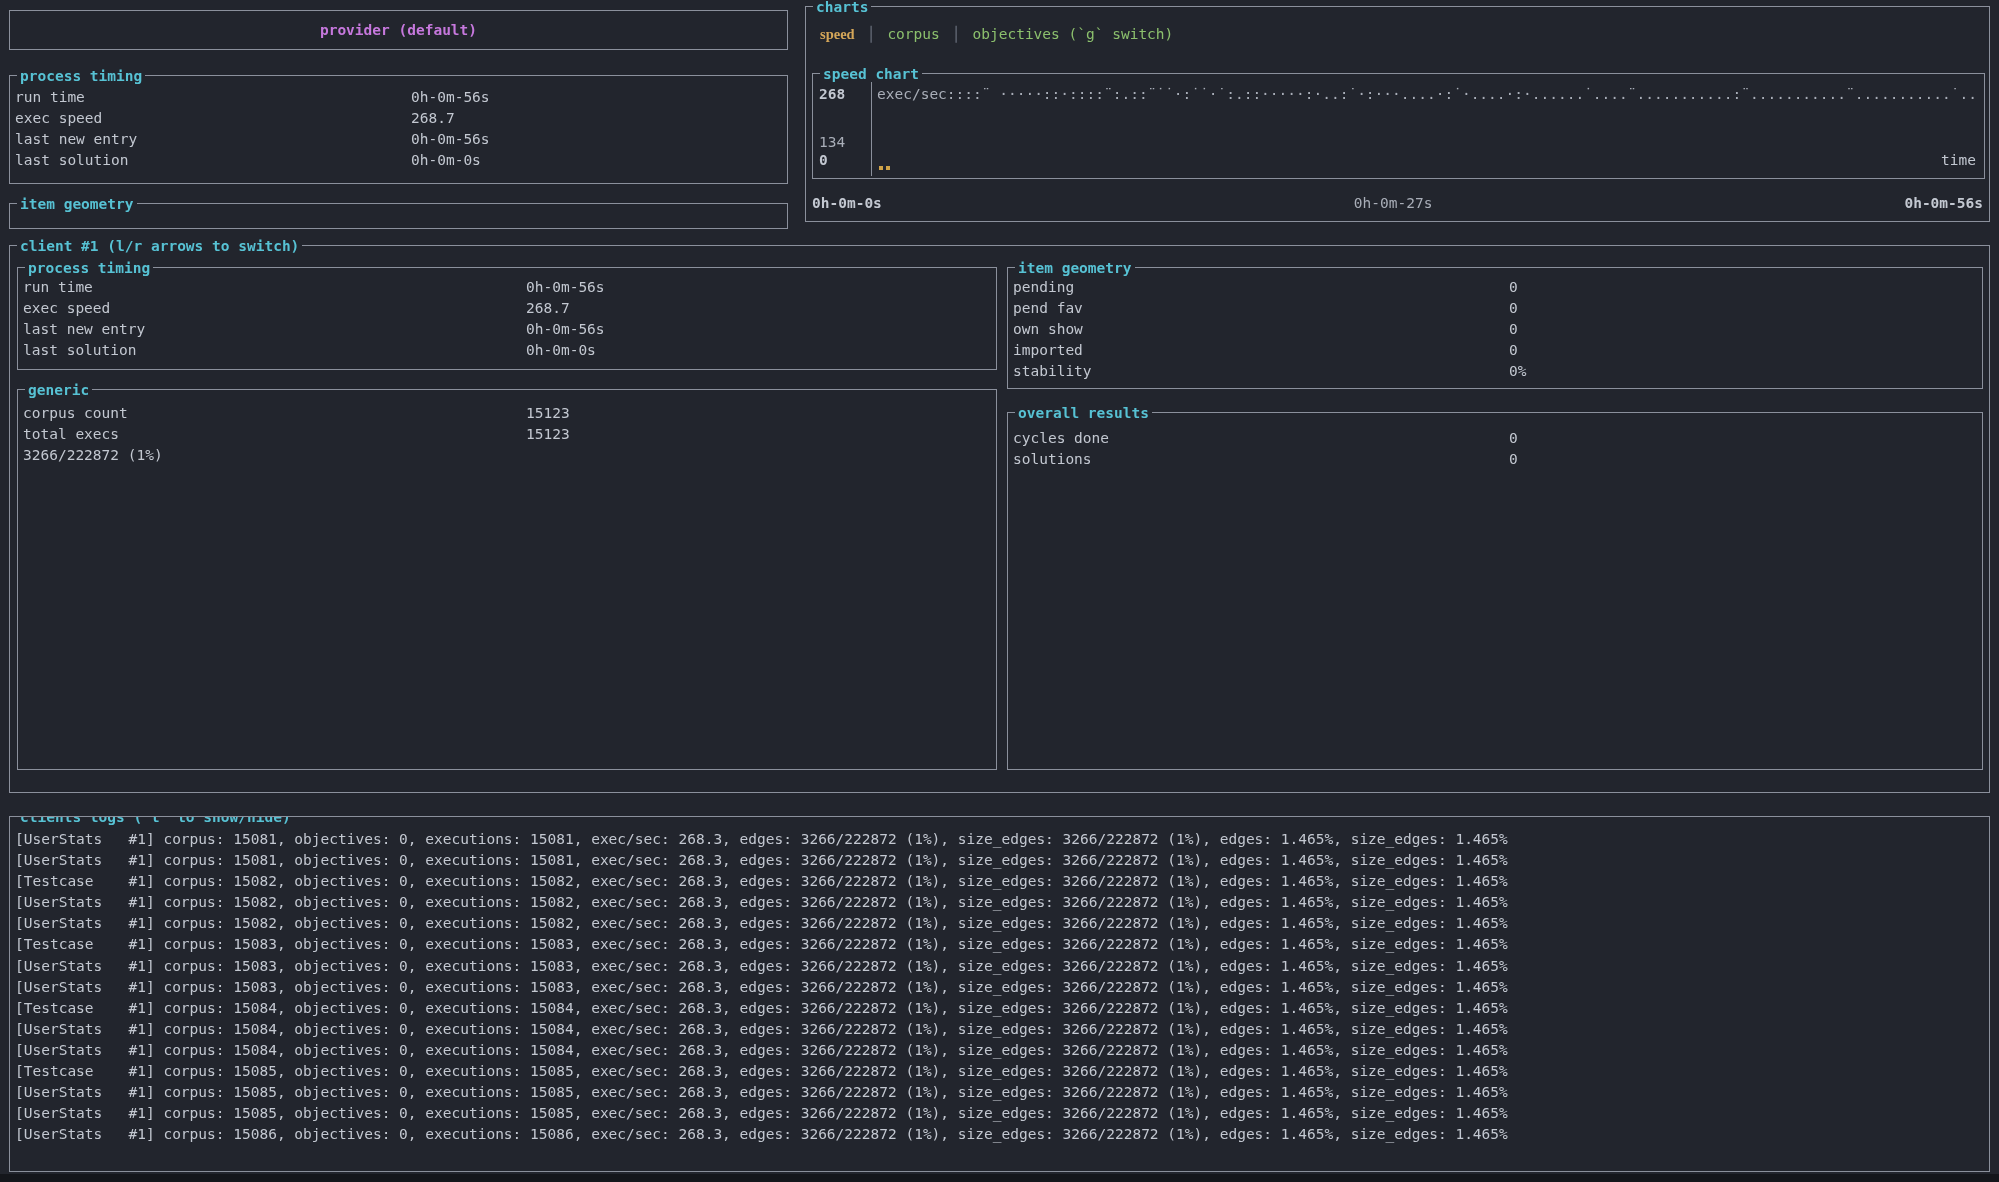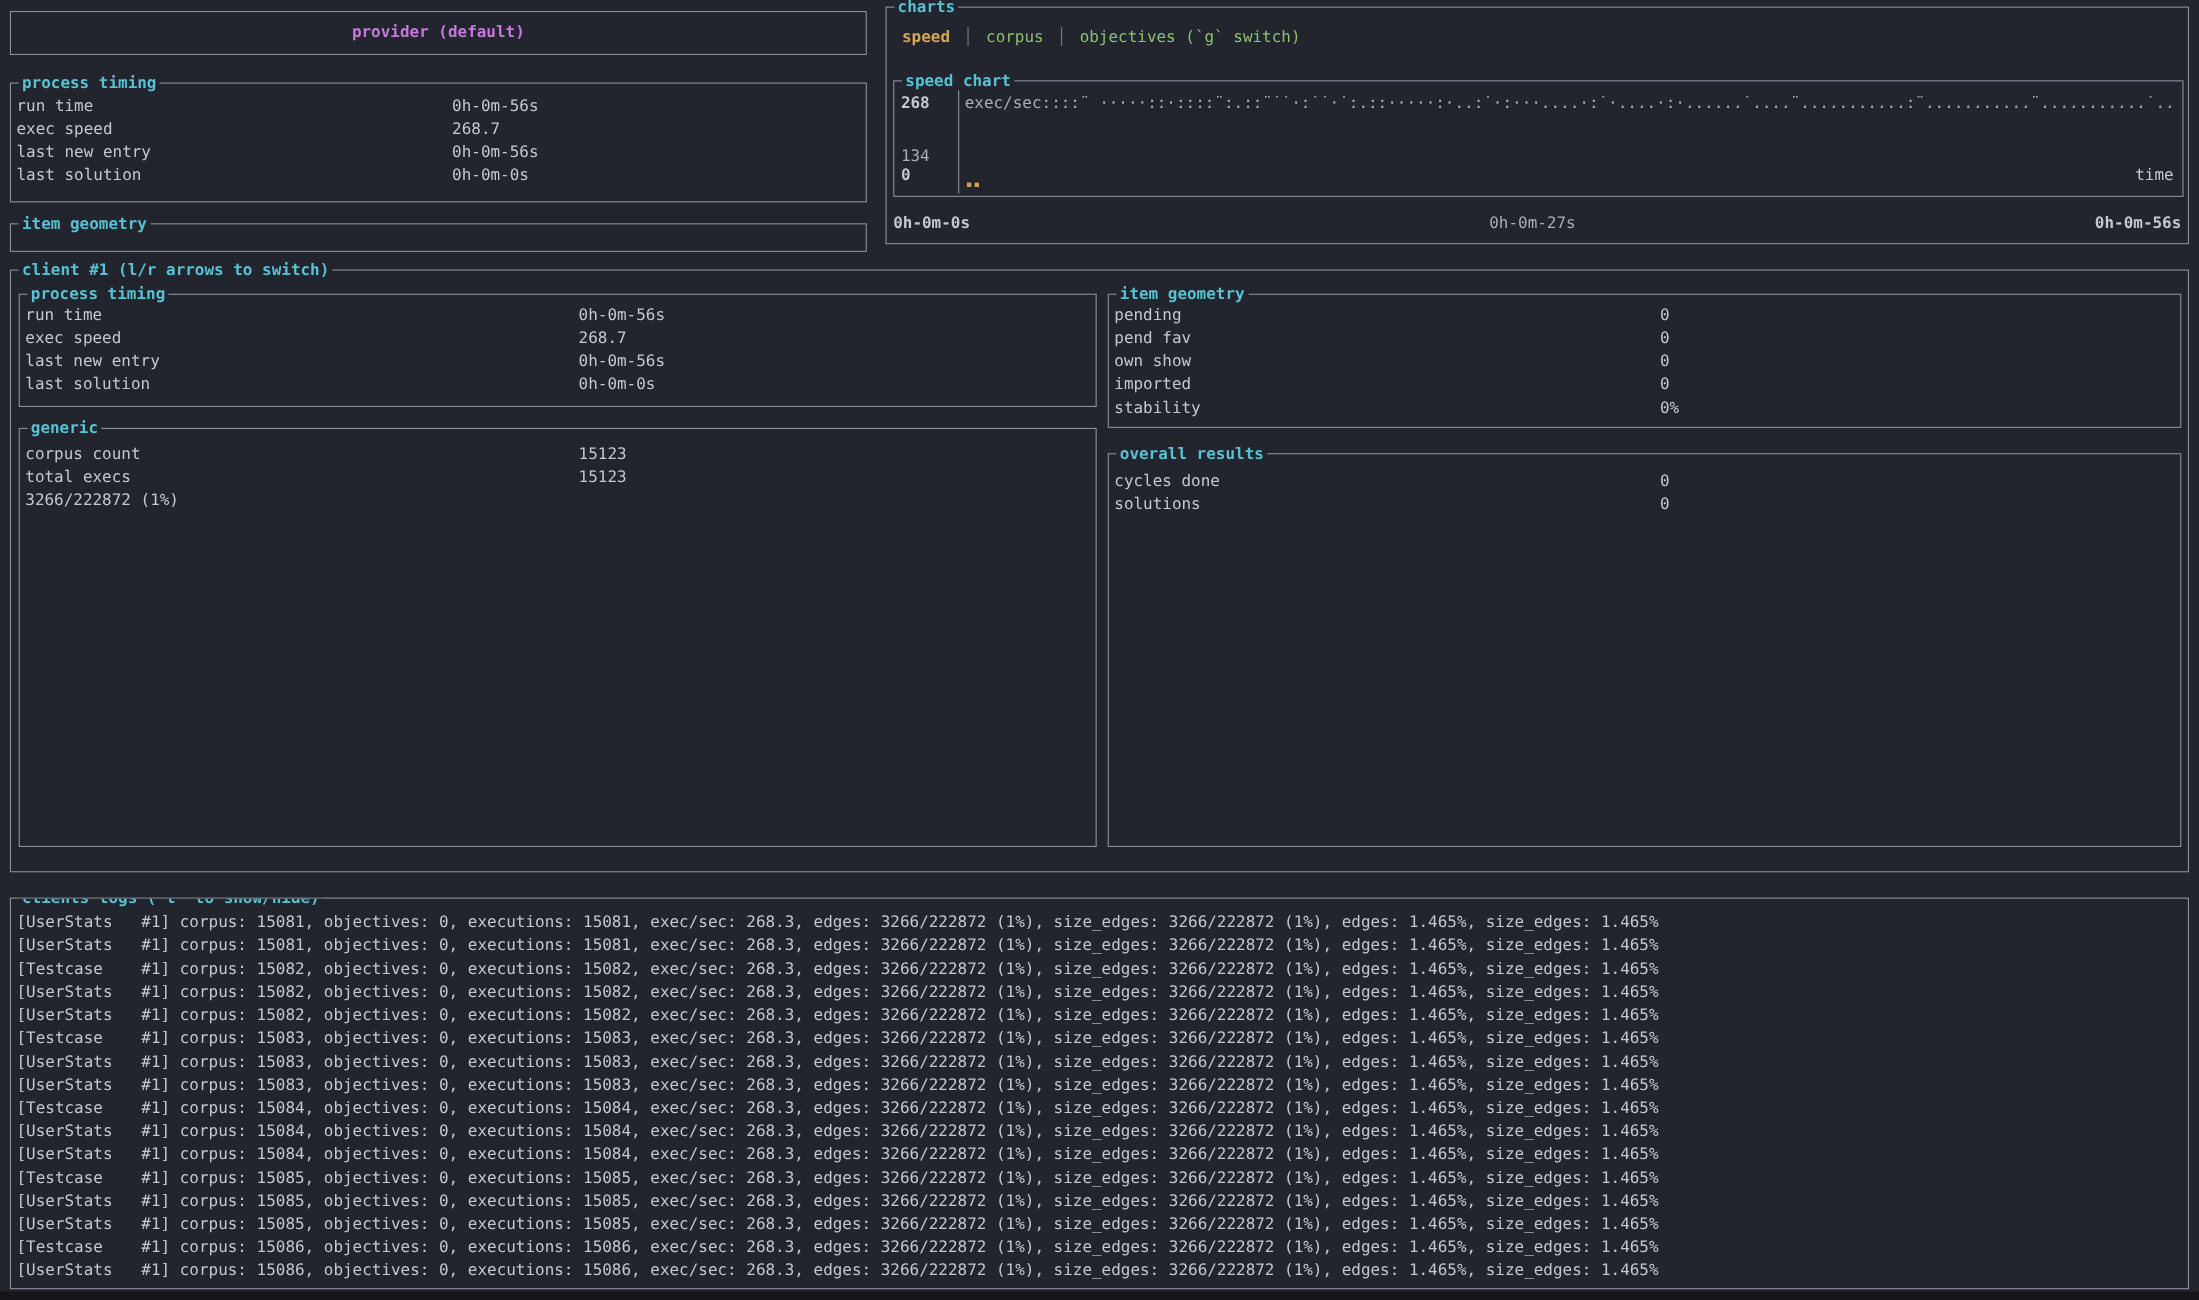--- a/index.html
+++ b/index.html
@@ -13,21 +13,21 @@
   .tbox{position:absolute;border:1px solid var(--border);}
   .btitle{position:absolute;top:-10px;left:7px;background:var(--bg);padding:0 3px;
           color:var(--cyan);font-weight:bold;line-height:20px;white-space:pre;}
   .bold{font-weight:bold;}
   .row{display:flex;height:21px;line-height:21px;padding-left:5px;white-space:pre;}
   .row .lbl{flex:none;}
   .w400 .lbl{width:396px;} .w508 .lbl{width:503px;} .w501 .lbl{width:496px;}
   .center-flex{display:flex;align-items:center;justify-content:center;}
   .tabs{position:absolute;left:14px;top:17px;height:21px;line-height:21px;display:flex;gap:12px;white-space:pre;}
   .tab-sep{color:#6e7480;}
-  .tab-active{color:var(--amber);font-weight:bold;}
+  .tab-active{color:var(--amber);font-weight:bold;font-family:Liberation Serif, serif;}
   .tab{color:var(--green);}
   .ytick{position:absolute;left:6px;line-height:21px;}
   .axisline{position:absolute;left:58px;top:8px;bottom:2px;width:1px;background:var(--border);}
   .plotrow{position:absolute;left:64px;right:4px;top:10px;height:21px;line-height:21px;
            overflow:hidden;white-space:pre;color:var(--dim);}
   .timelbl{position:absolute;right:8px;top:76px;line-height:21px;color:var(--text);}
   .startmark{position:absolute;left:66px;bottom:8px;display:flex;gap:3px;}
   .startmark i{display:block;width:4px;height:4px;background:var(--yellow);}
   .xticks{position:absolute;left:6px;right:6px;top:186px;height:21px;line-height:21px;
           display:flex;justify-content:space-between;white-space:pre;}
@@ -229,20 +229,19 @@
         <div class="logline">[UserStats   #1] corpus: 15084, objectives: 0, executions: 15084, exec/sec: 268.3, edges: 3266/222872 (1%), size_edges: 3266/222872 (1%), edges: 1.465%, size_edges: 1.465%</div>
 
         <div class="logline">[UserStats   #1] corpus: 15084, objectives: 0, executions: 15084, exec/sec: 268.3, edges: 3266/222872 (1%), size_edges: 3266/222872 (1%), edges: 1.465%, size_edges: 1.465%</div>
 
         <div class="logline">[Testcase    #1] corpus: 15085, objectives: 0, executions: 15085, exec/sec: 268.3, edges: 3266/222872 (1%), size_edges: 3266/222872 (1%), edges: 1.465%, size_edges: 1.465%</div>
 
         <div class="logline">[UserStats   #1] corpus: 15085, objectives: 0, executions: 15085, exec/sec: 268.3, edges: 3266/222872 (1%), size_edges: 3266/222872 (1%), edges: 1.465%, size_edges: 1.465%</div>
 
         <div class="logline">[UserStats   #1] corpus: 15085, objectives: 0, executions: 15085, exec/sec: 268.3, edges: 3266/222872 (1%), size_edges: 3266/222872 (1%), edges: 1.465%, size_edges: 1.465%</div>
 
-        <div class="logline">[Testcase    #1] corpus: 15086, objectives: 0, executions: 15086, exec/sec: 268.3, edges: 3266/222872 (1%), size_edges: 3266/222872 (1%), edges: 1.465%, size_edges: 1.465%</div>
 
         <div class="logline">[UserStats   #1] corpus: 15086, objectives: 0, executions: 15086, exec/sec: 268.3, edges: 3266/222872 (1%), size_edges: 3266/222872 (1%), edges: 1.465%, size_edges: 1.465%</div>
       </div>
   </div>
 
   <div class="bottom-strip"></div>
 </div>
 
 </body></html>

